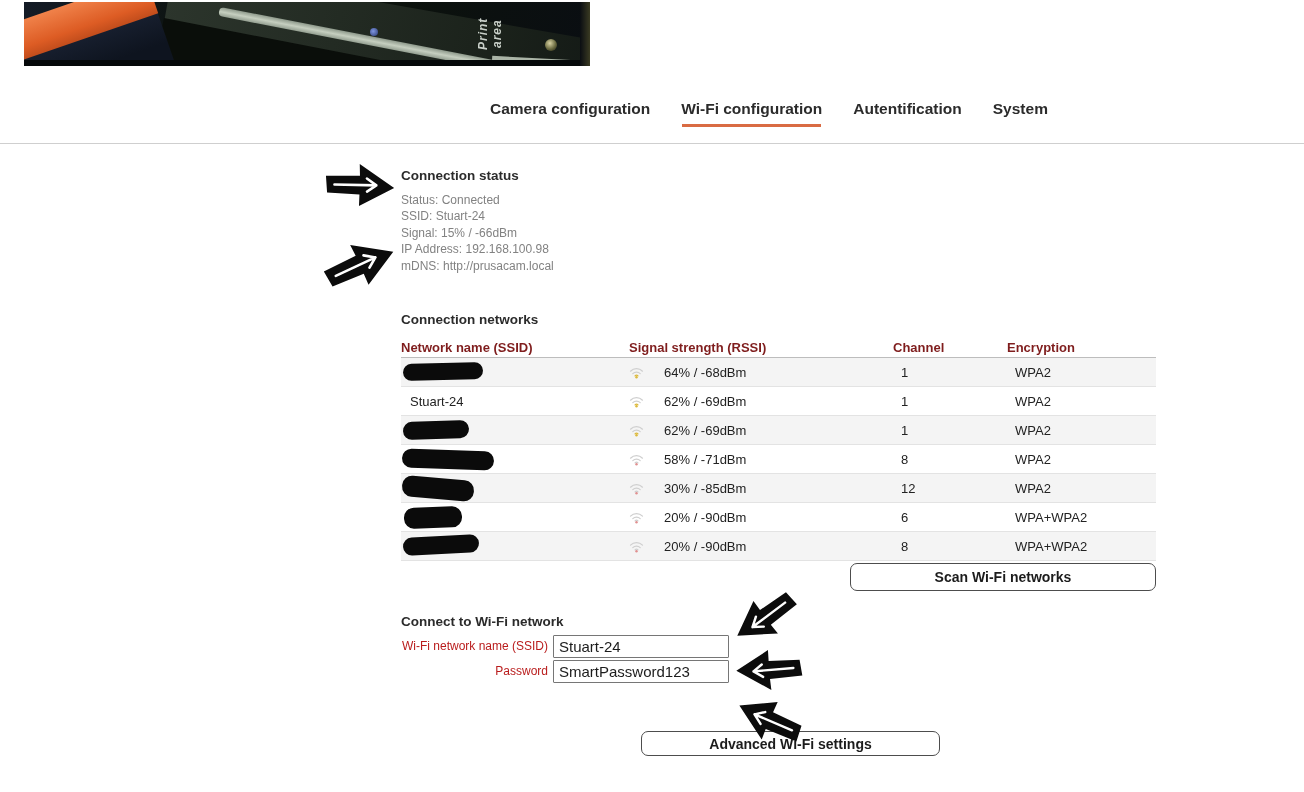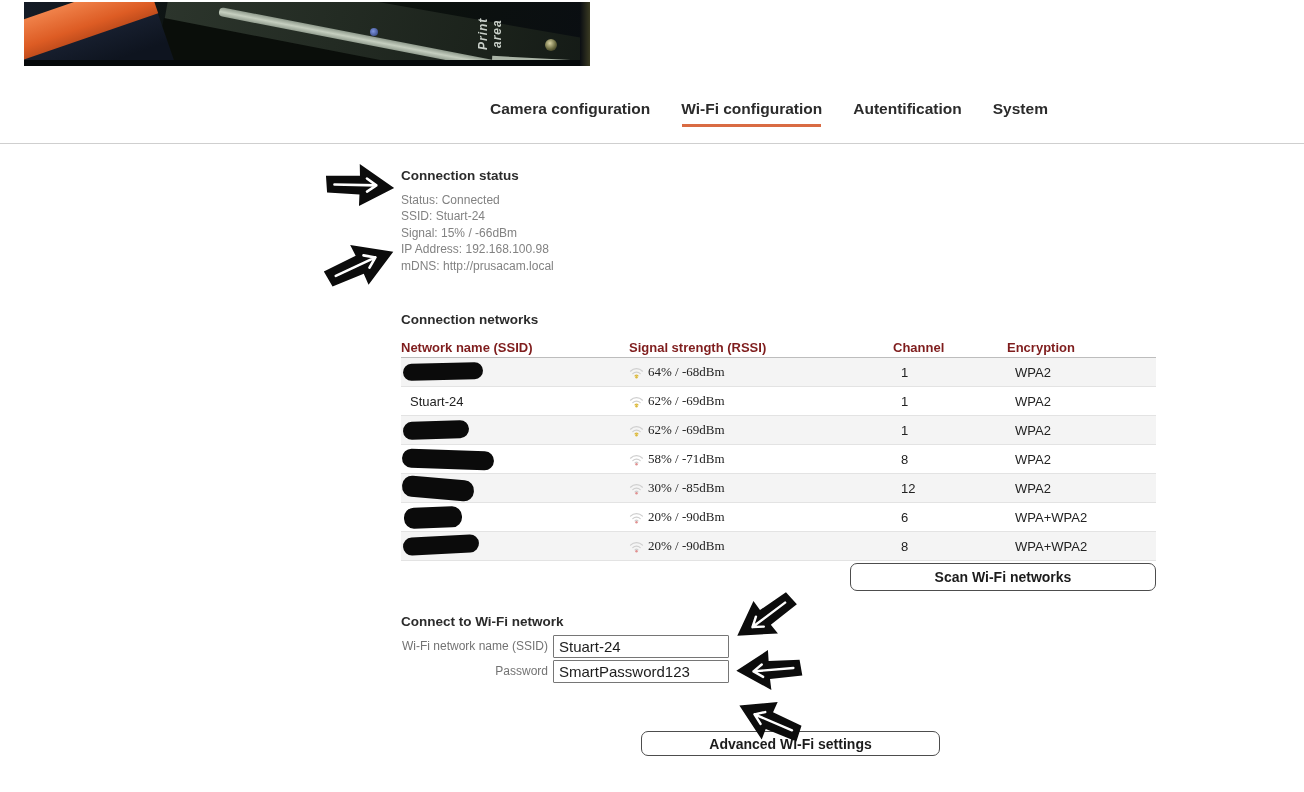--- a/index.html
+++ b/index.html
@@ -53,21 +53,21 @@
 
   
   .avail-title { position:absolute; left:401px; top:312px; }
   .nettable { position:absolute; left:401px; top:340px; width:755px; font-size:13px; }
   .nt-row { display:grid; grid-template-columns:228px 264px 114px 149px; align-items:center; }
   .nt-head { height:18px; font-weight:bold; color:#7f1d1d; border-bottom:1px solid #bdbdbd;
              padding-bottom:3px; }
   .nt-body .nt-row { height:29px; border-bottom:1px solid #e3e3e3; cursor:pointer; }
   .nt-body .nt-row:nth-child(odd) { background:#f4f4f4; }
   .cell-ssid { position:relative; height:100%; display:flex; align-items:center; padding-left:9px; }
-  .cell-signal { display:flex; align-items:center; gap:4px;font-family:Liberation Serif, serif; }
+  .cell-signal { display:flex; align-items:center; gap:20px; }
   .cell-ch, .cell-enc { padding-left:8px; }
   .blob { position:absolute; background:#0b0b0b; border-radius:10px; }
   .b1 { left:2px; top:5px; width:80px; height:17px; transform:rotate(-1.5deg); }
   .b3 { left:2px; top:5px; width:66px; height:18px; transform:rotate(-2deg); }
   .b4 { left:1px; top:5px; width:92px; height:19px; transform:rotate(2deg); border-radius:12px; }
   .b5 { left:1px; top:4px; width:72px; height:21px; transform:rotate(5deg); }
   .b6 { left:3px; top:4px; width:58px; height:21px; transform:rotate(-2deg); }
   .b7 { left:2px; top:4px; width:76px; height:18px; transform:rotate(-3deg); }
 
   .wifi { display:inline-block; width:15px; height:13px; }
@@ -81,21 +81,21 @@
   .btn { position:absolute; background:#fff; border:1px solid #4d4d4d; border-radius:7px;
          font-family:"Liberation Sans",sans-serif; font-weight:bold; font-size:14px; color:#1c1c1c;
          display:flex; align-items:center; justify-content:center; cursor:pointer; }
   .btn-scan { left:850px; top:563px; width:306px; height:28px; }
   .btn-save { left:553px; top:686px; width:176px; height:24px; font-size:14.5px; }
   .btn-adv  { left:629px; top:731px; width:299px; height:25px;margin-left:12px; }
 
   
   .form-title { position:absolute; left:401px; top:614px; }
   .frm-label { position:absolute; left:401px; width:147px; text-align:right;
-               font-size:12px; color:#737373; line-height:23px; }
+               font-size:12px; color:#b91c1c; line-height:23px; }
   .lbl-ssid { top:635px; } .lbl-pass { top:660px; }
   .frm-input { position:absolute; left:553px; width:176px; height:23px;
                border:1px solid #767676; border-radius:1px; font-family:"Liberation Sans",sans-serif;
                font-size:15px; color:#1c1c1c; padding:0 5px; background:#fff; }
   .inp-ssid { top:635px; } .inp-pass { top:660px; }
 
   
   .arr { position:absolute; }
   .arr svg { display:block; width:100%; height:100%; }
 </style>

